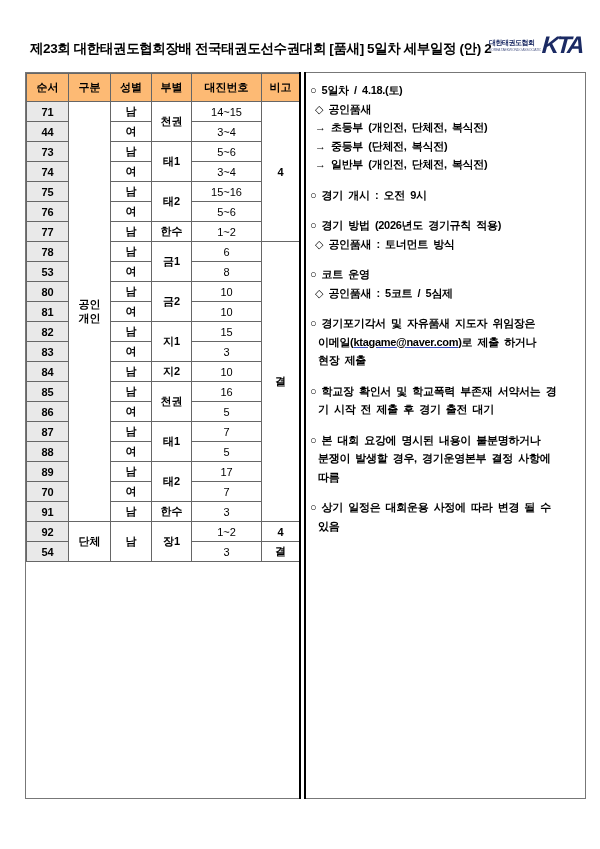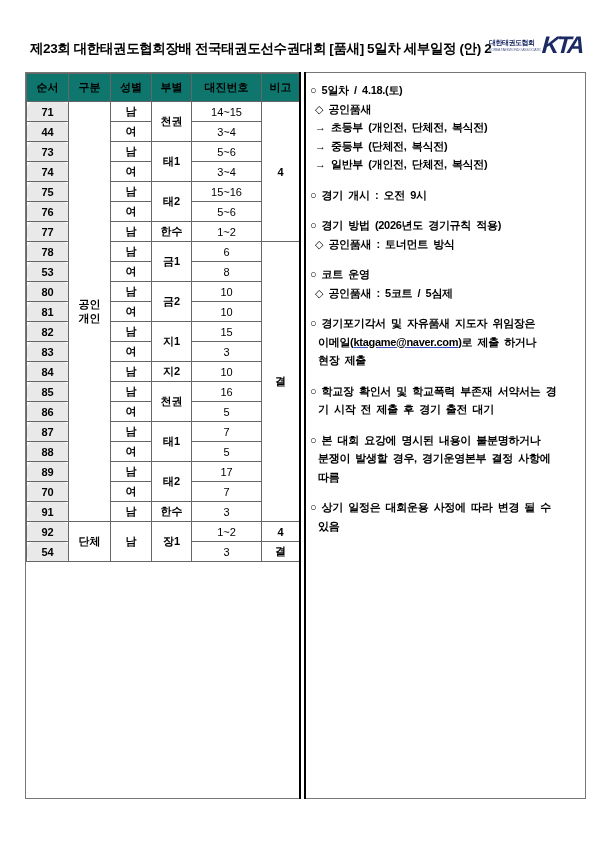--- a/index.html
+++ b/index.html
@@ -18,23 +18,23 @@
 
   
   .frame{position:absolute;left:25px;top:72px;width:561px;height:727px;
          border:1px solid #777;box-sizing:border-box;background:#fff;}
 
   
   table.sched{border-collapse:collapse;table-layout:fixed;width:273px;
               font-size:11px;font-weight:bold;}
   table.sched th,table.sched td{border:1px solid #666;text-align:center;vertical-align:middle;
               padding:0;overflow:hidden;}
-  table.sched thead th{height:27px;background:#0f766e;font-size:11px;}
+  table.sched thead th{height:27px;background:#fdba74;font-size:11px;}
   table.sched tbody tr{height:20px;}
-  td.no{background:#e9e9e9;border-radius:6px;}
+  td.no{background:#e9e9e9;}
   td.cat{white-space:pre-line;line-height:1.25;}
   td.match{font-weight:normal;}
 
   
   .divider{position:absolute;left:273px;top:-1px;bottom:-1px;width:3px;
            border-left:2px solid #000;border-right:2px solid #000;background:#fff;}
 
   
   .panel{position:absolute;left:284px;top:8px;width:294px;
          font-size:11px;font-weight:600;letter-spacing:-0.3px;word-spacing:2.5px;}

